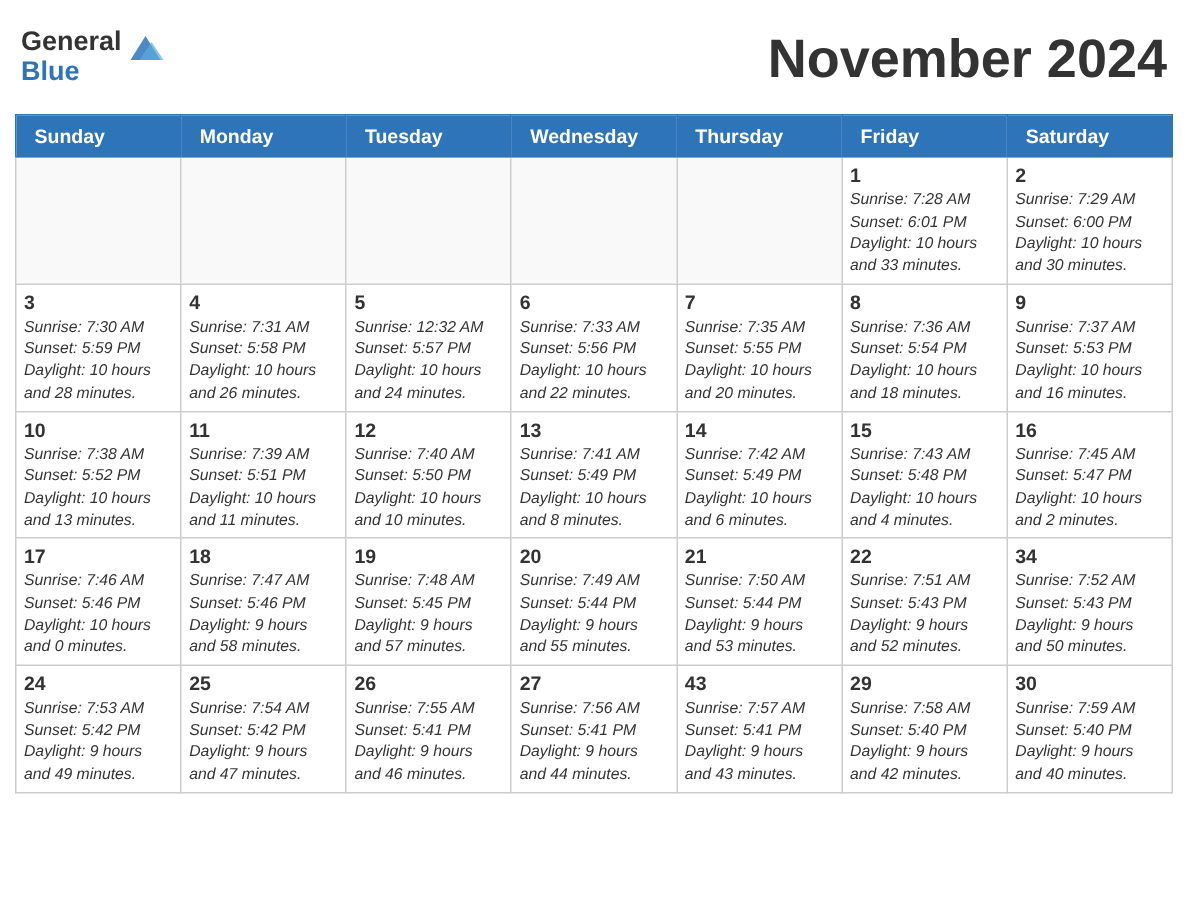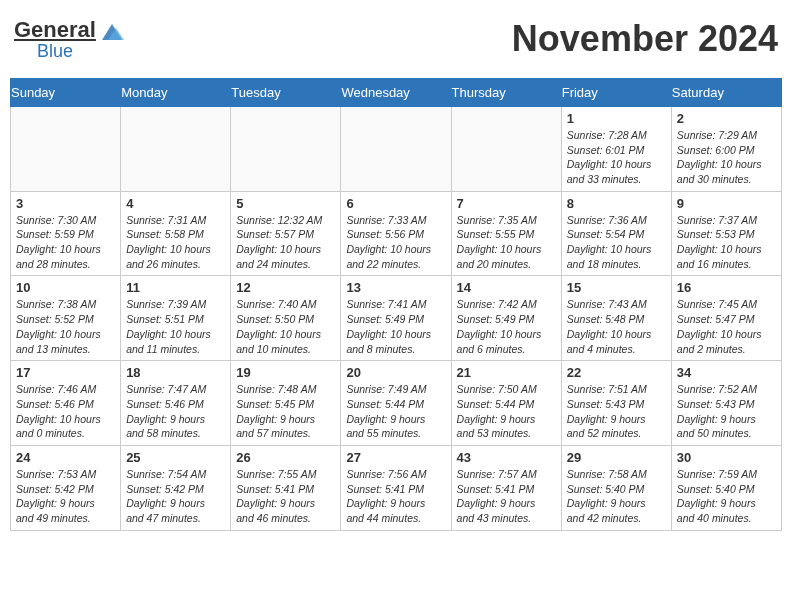--- a/index.html
+++ b/index.html
@@ -20,30 +20,28 @@
     .logo {
       display: flex;
       align-items: center;
     }
     .logo-text {
       display: flex;
       flex-direction: column;
       line-height: 1.1;
     }
     .logo-general {
-      font-size: 22px;
+      font-size: 18px;
       font-weight: bold;
       color: #333;
-      text-decoration: underline;
     }
     .logo-blue {
       font-size: 18px;
-      font-weight: normal;
+      font-weight: bold;
       color: #2e74b8;
-      text-align: center;
     }
     .logo-icon {
       width: 24px;
       height: 24px;
       margin-left: 4px;
       align-self: flex-start;
       margin-top: 2px;
     }
     .title-block {
       text-align: center;
@@ -58,22 +56,22 @@
       color: #555;
     }
     .calendar {
       width: 100%;
       border-collapse: collapse;
     }
     .calendar th {
       background-color: #2e74b8;
       color: #fff;
       font-size: 13px;
-      font-weight: normal;
-      padding: 6px 0;
+      font-weight: bold;
+      padding: 6px 12px;
       text-align: left;
       border: 1px solid #2e74b8;
     }
     .calendar td {
       border: 1px solid #ccc;
       vertical-align: top;
       padding: 4px 5px;
       font-size: 10.5px;
       color: #333;
       width: 110px;

